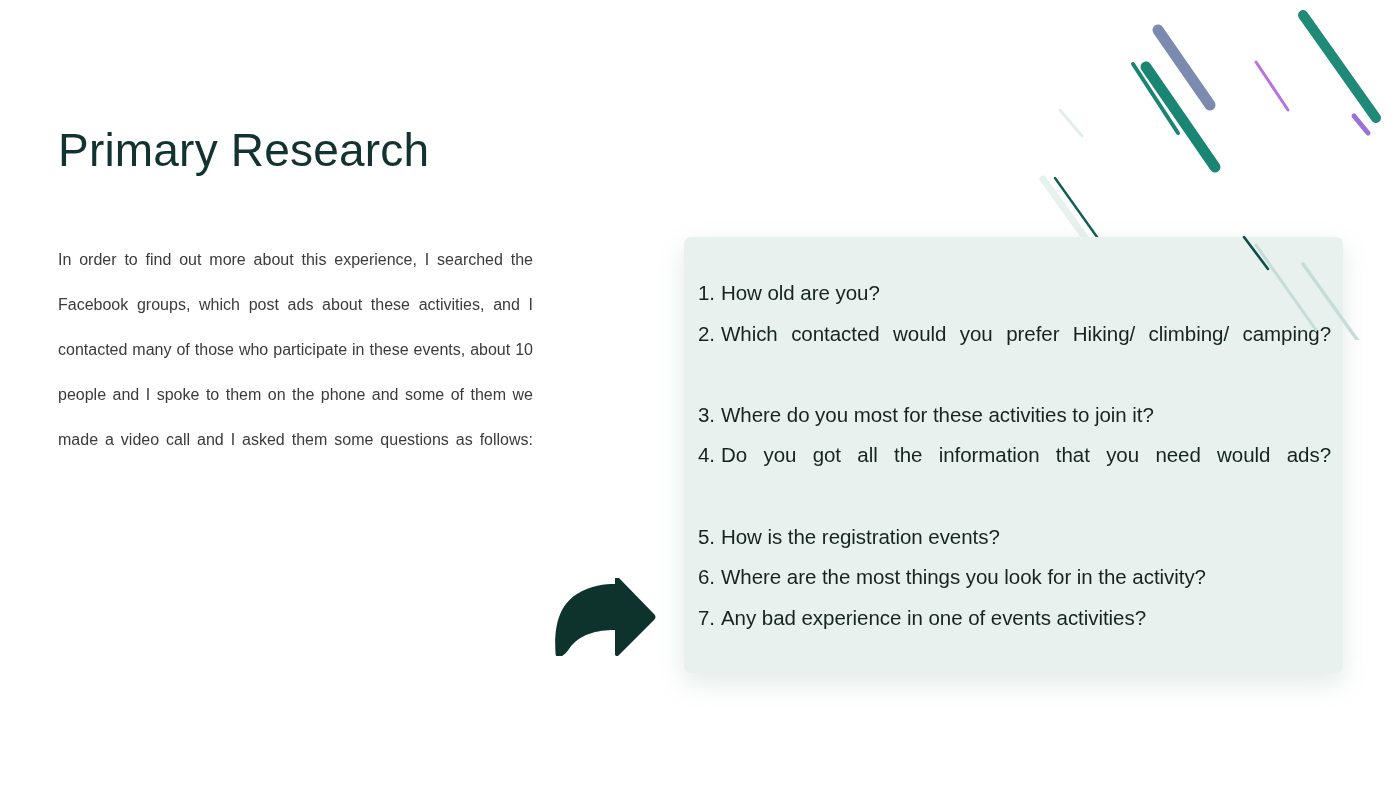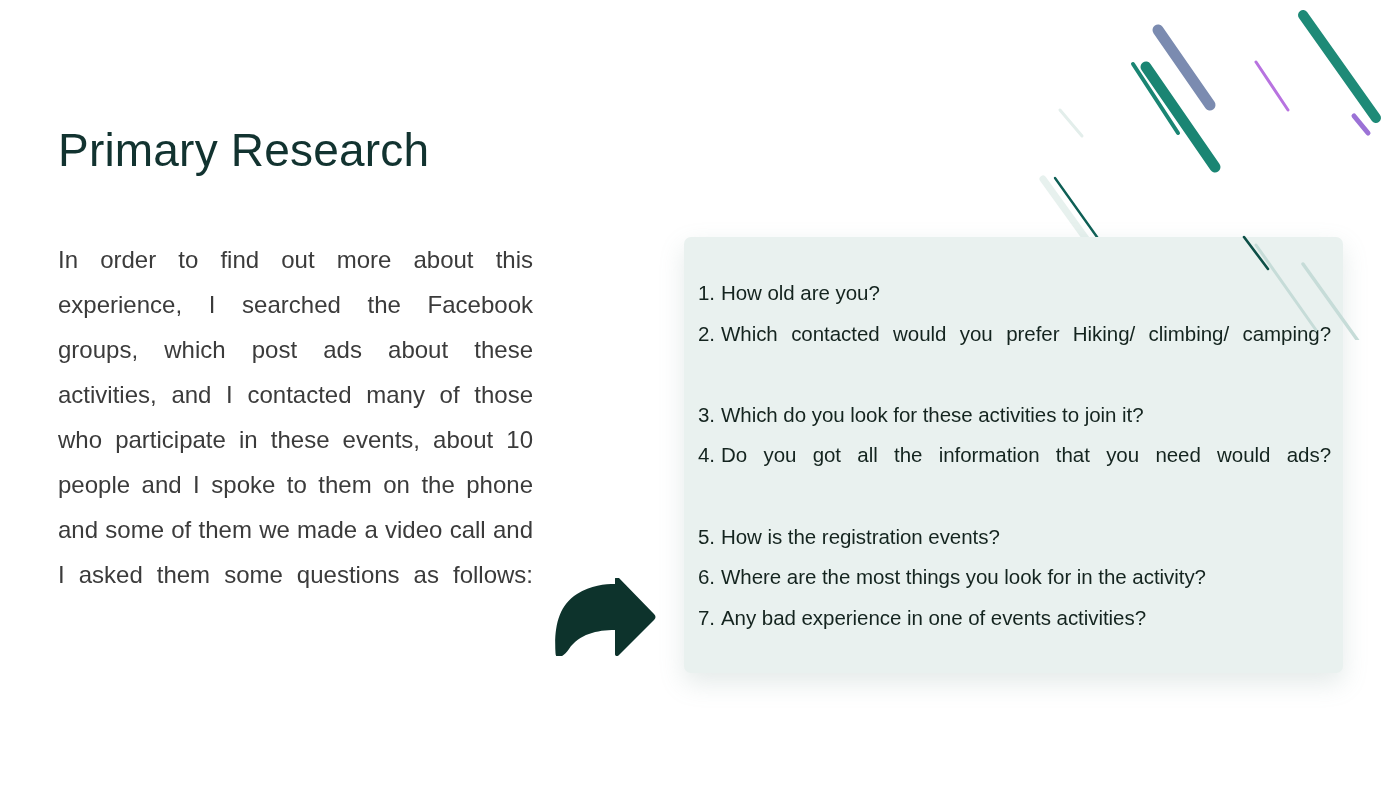--- a/index.html
+++ b/index.html
@@ -36,21 +36,21 @@
   }
   .page-title {
     font-size:46px;
     font-weight:400;
     letter-spacing:0.2px;
     color:#123330;
     line-height:1.15;
   }
   .body-copy {
     margin-top:60px;
-    font-size:24px;
+    font-size:16px;
     line-height:45px;
     color:#3b3b3b;
     text-align:justify;
     text-justify:inter-word;
     font-weight:400;
   }
   .body-copy:after{
     content:"";
     display:inline-block;
     width:100%;
@@ -144,21 +144,21 @@
     <li class="q-item nojust">
       <span class="q-num">1.</span>
       <span class="q-text">How old are you?</span>
     </li>
     <li class="q-item">
       <span class="q-num">2.</span>
       <span class="q-text">Which contacted would you prefer Hiking/ climbing/ camping?</span>
     </li>
     <li class="q-item nojust">
       <span class="q-num">3.</span>
-      <span class="q-text">Which do you look for these activities to join it?</span>
+      <span class="q-text">Where do you most for these activities to join it?</span>
     </li>
     <li class="q-item">
       <span class="q-num">4.</span>
       <span class="q-text">Do you got all the information that you need would ads?</span>
     </li>
     <li class="q-item nojust">
       <span class="q-num">5.</span>
       <span class="q-text">How is the registration events?</span>
     </li>
     <li class="q-item nojust">

